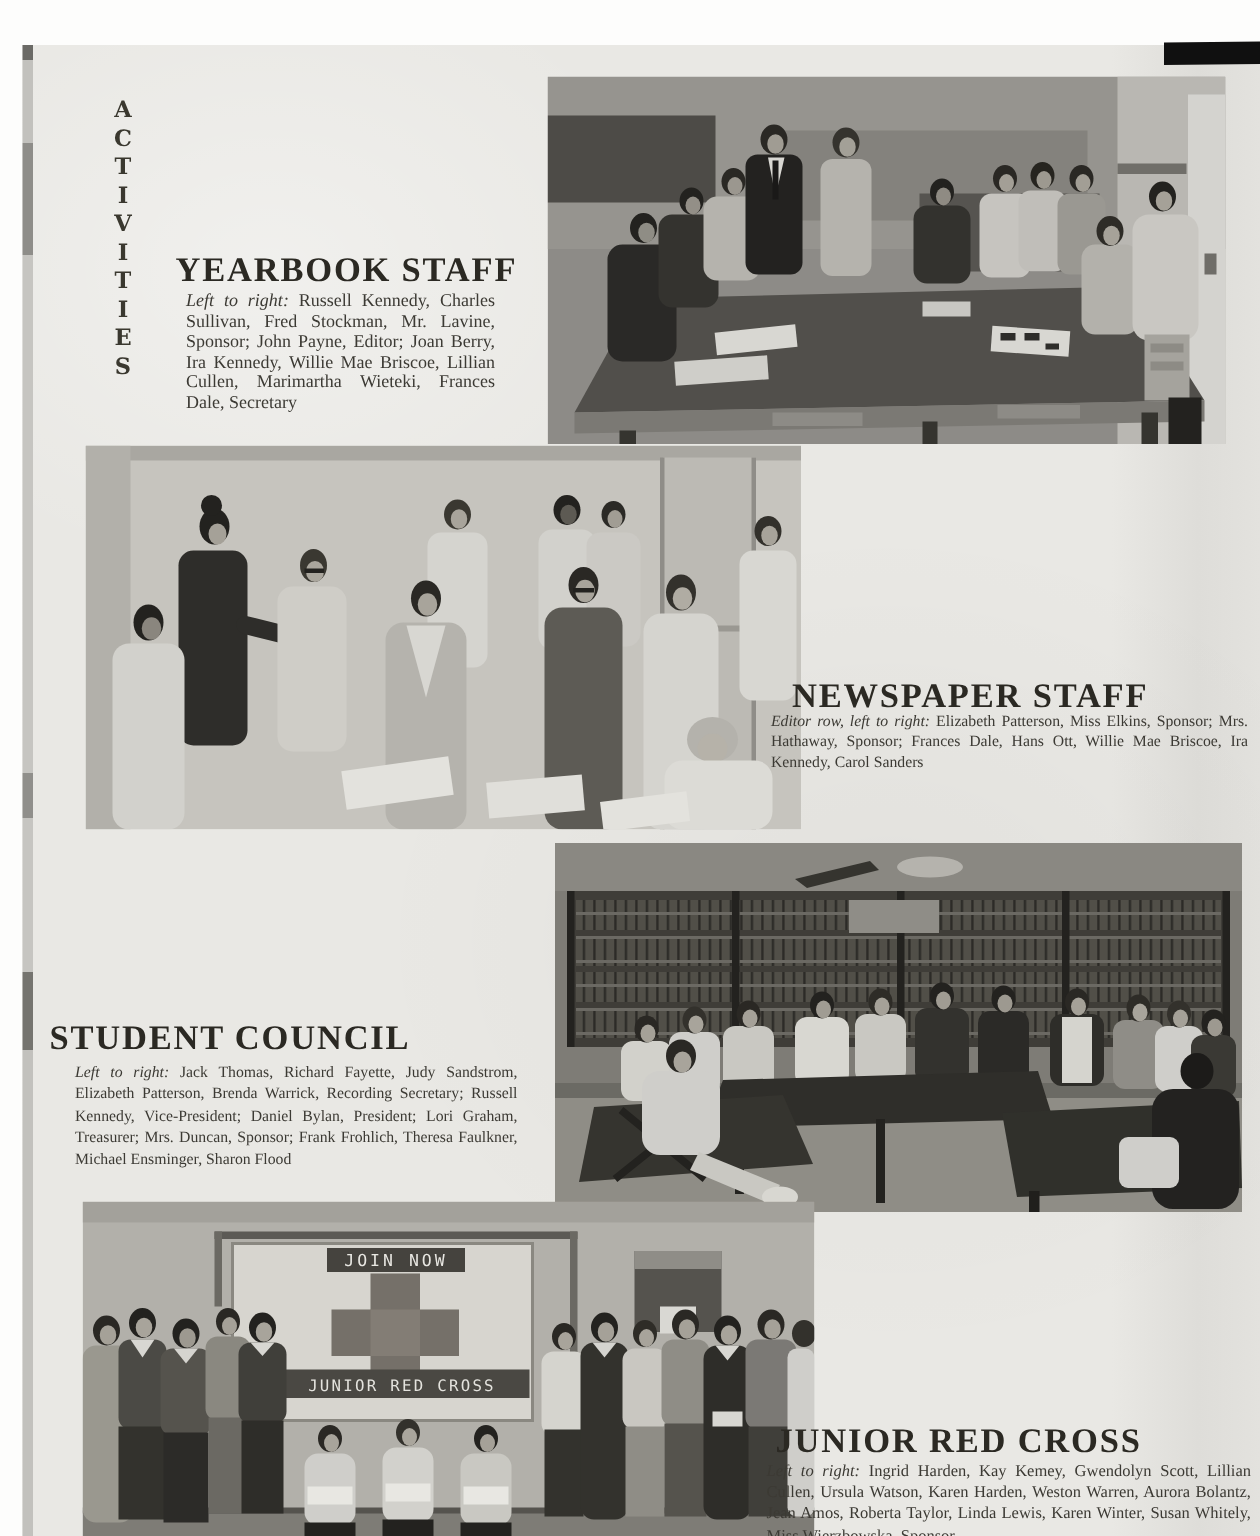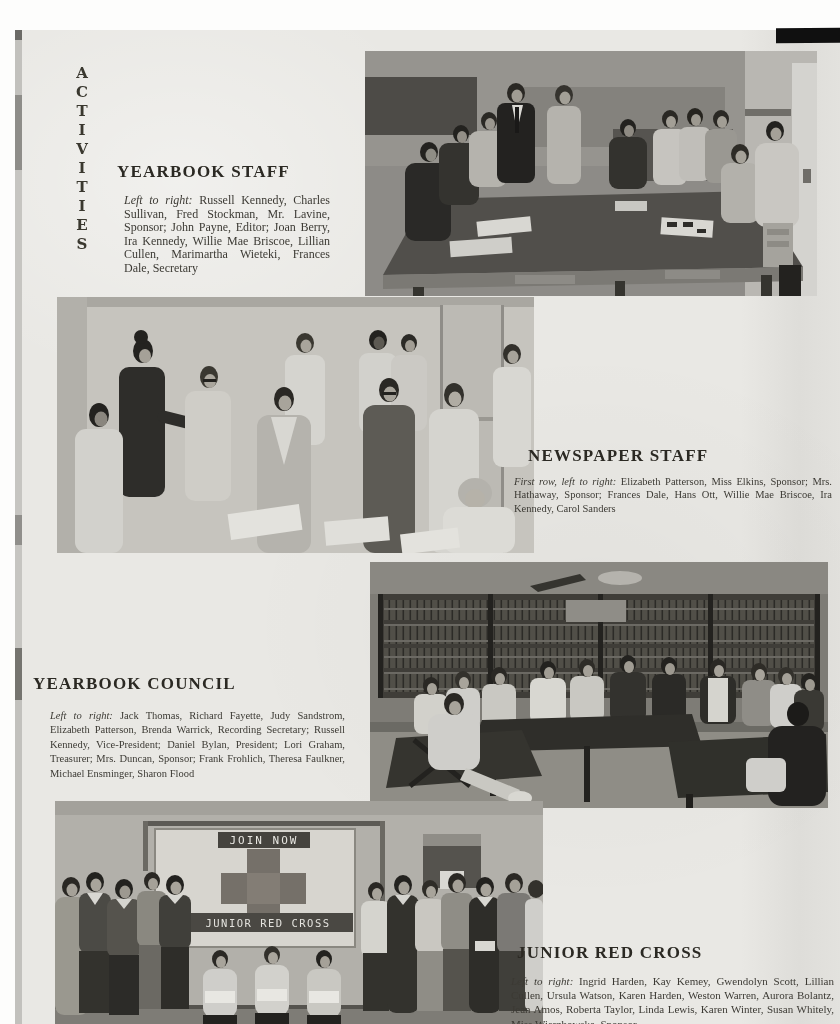--- a/index.html
+++ b/index.html
@@ -13,21 +13,21 @@
   .page-edge{position:absolute;left:15px;top:30px;width:7px;height:994px;
         background:linear-gradient(180deg,#6b6a66 0 10px,#c2c1bd 10px 65px,#8e8d89 65px 140px,
         #c6c5c1 140px 485px,#908f8b 485px 515px,#c6c5c1 515px 618px,#75746f 618px 670px,#c2c1bd 670px 100%);}
   .corner-bar{position:absolute;left:776px;top:28px;width:64px;height:15px;background:#101010;
         transform:skewY(-0.6deg);}
   .vlabel{position:absolute;left:70px;top:66px;width:24px;display:flex;flex-direction:column;
         align-items:center;gap:4px;font-family:"DejaVu Serif",serif;font-weight:bold;
         font-size:15px;color:#3a382f;}
   .vlabel span{display:block;line-height:15px;}
   .sec-title{position:absolute;font-family:"Liberation Serif",serif;font-weight:bold;
-        font-size:17px;letter-spacing:1.2px;color:#2b2923;white-space:nowrap;}
+        font-size:23px;letter-spacing:1.2px;color:#2b2923;white-space:nowrap;}
   .caption{position:absolute;font-family:"Liberation Serif",serif;color:#3c3a34;
         text-align:justify;}
   .caption .lead{font-style:italic;}
   .photo{position:absolute;overflow:hidden;}
   .photo svg{display:block;width:100%;height:100%;}
   .t-yearbook{left:117px;top:148px;}
   .c-yearbook{left:124px;top:182px;width:206px;font-size:12px;line-height:13.6px;}
   .t-newspaper{left:528px;top:432px;}
   .c-newspaper{left:514px;top:464px;width:318px;font-size:10.5px;line-height:13.8px;}
   .t-council{left:33px;top:660px;}
@@ -194,21 +194,21 @@
       <ellipse cx="418" cy="196" rx="17" ry="15" fill="#b4b2ac"></ellipse>
         <ellipse cx="418" cy="202" rx="10" ry="10" fill="#b6b2a9"></ellipse>
       <rect x="386" y="210" width="72" height="46" rx="12" fill="#dcdbd6"></rect>
 
       <rect x="172" y="212" width="72" height="26" fill="#e3e2dd" transform="rotate(-8 208 225)"></rect>
       <rect x="268" y="222" width="64" height="24" fill="#e0dfda" transform="rotate(-5 300 234)"></rect>
       <rect x="344" y="234" width="58" height="20" fill="#e3e2dd" transform="rotate(-7 373 244)"></rect>
     </svg>
   </figure>
   <h2 class="sec-title t-newspaper">NEWSPAPER STAFF</h2>
-  <p class="caption c-newspaper"><span class="lead">First row, left to right:</span><span> Elizabeth Patterson, Miss Elkins, Sponsor; Mrs. Hathaway, Sponsor; Frances Dale, Hans Ott, Willie Mae Briscoe, Ira Kennedy, Carol Sanders</span></p>
+  <p class="caption c-newspaper"><span class="lead">Editor row, left to right:</span><span> Elizabeth Patterson, Miss Elkins, Sponsor; Mrs. Hathaway, Sponsor; Frances Dale, Hans Ott, Willie Mae Briscoe, Ira Kennedy, Carol Sanders</span></p>
 
   <figure class="photo p-council">
     <svg viewBox="0 0 458 246" preserveAspectRatio="none">
       <defs>
         <pattern id="books" width="7" height="16" patternUnits="userSpaceOnUse">
           <rect width="7" height="16" fill="#514f48"></rect>
           <rect x="4.5" width="1.6" height="16" fill="#2c2b27"></rect>
           <rect y="14" width="7" height="2" fill="#6b6963"></rect>
         </pattern>
       </defs>
@@ -279,21 +279,21 @@
       <rect x="58" y="152" width="52" height="56" rx="12" fill="#cfceca"></rect>
         <ellipse cx="84" cy="142" rx="10" ry="11" fill="#2a2824"></ellipse>
         <ellipse cx="85" cy="146" rx="6" ry="7" fill="#a8a49b"></ellipse>
       <polygon points="96,206 150,228 142,240 90,218" fill="#c9c8c2"></polygon>
       <ellipse cx="150" cy="236" rx="12" ry="7" fill="#d8d7d1"></ellipse>
       <rect x="398" y="164" width="58" height="80" rx="14" fill="#232220"></rect>
         <ellipse cx="428" cy="152" rx="11" ry="12" fill="#1c1b19"></ellipse>
       <rect x="376" y="196" width="40" height="34" rx="6" fill="#cfceca"></rect>
     </svg>
   </figure>
-  <h2 class="sec-title t-council">YEARBOOK COUNCIL</h2>
+  <h2 class="sec-title t-council">STUDENT COUNCIL</h2>
   <p class="caption c-council"><span class="lead">Left to right:</span><span> Jack Thomas, Richard Fayette, Judy Sandstrom, Elizabeth Patterson, Brenda Warrick, Recording Secretary; Russell Kennedy, Vice-President; Daniel Bylan, President; Lori Graham, Treasurer; Mrs. Duncan, Sponsor; Frank Frohlich, Theresa Faulkner, Michael Ensminger, Sharon Flood</span></p>
 
   <figure class="photo p-redcross">
     <svg viewBox="0 0 488 239" preserveAspectRatio="none">
       <rect width="488" height="239" fill="#b2b0aa"></rect>
       <rect y="0" width="488" height="14" fill="#a3a19b"></rect>
 
       <rect x="88" y="20" width="242" height="5" fill="#5c5a55"></rect>
       <rect x="88" y="20" width="5" height="50" fill="#6b6963"></rect>
       <rect x="325" y="20" width="5" height="190" fill="#6b6963"></rect>

